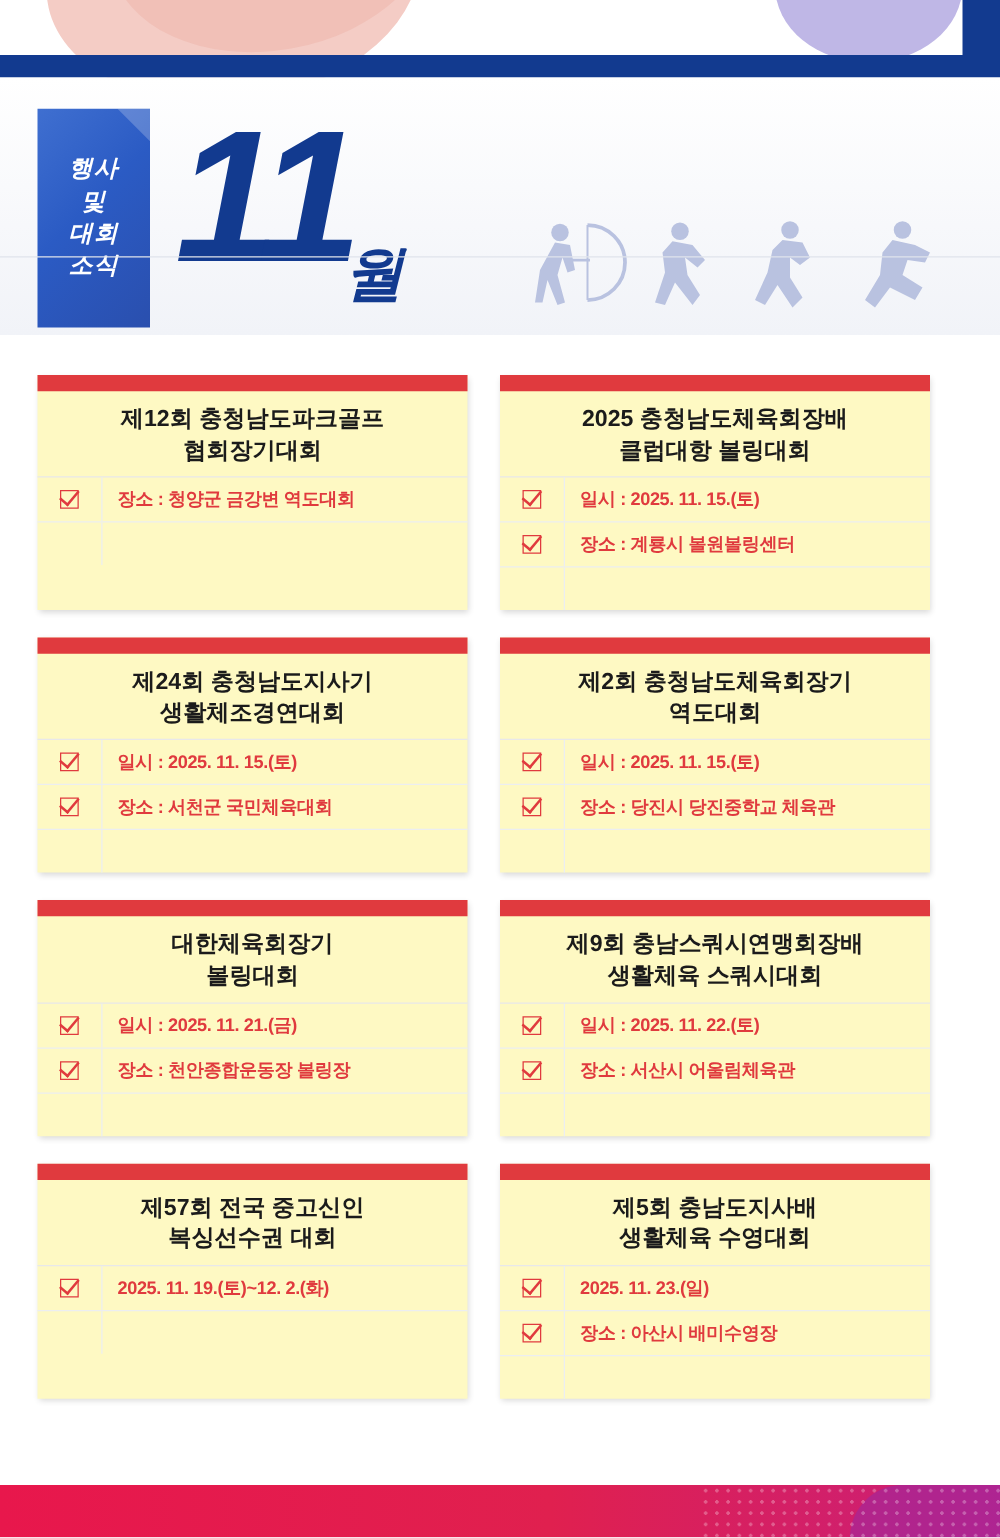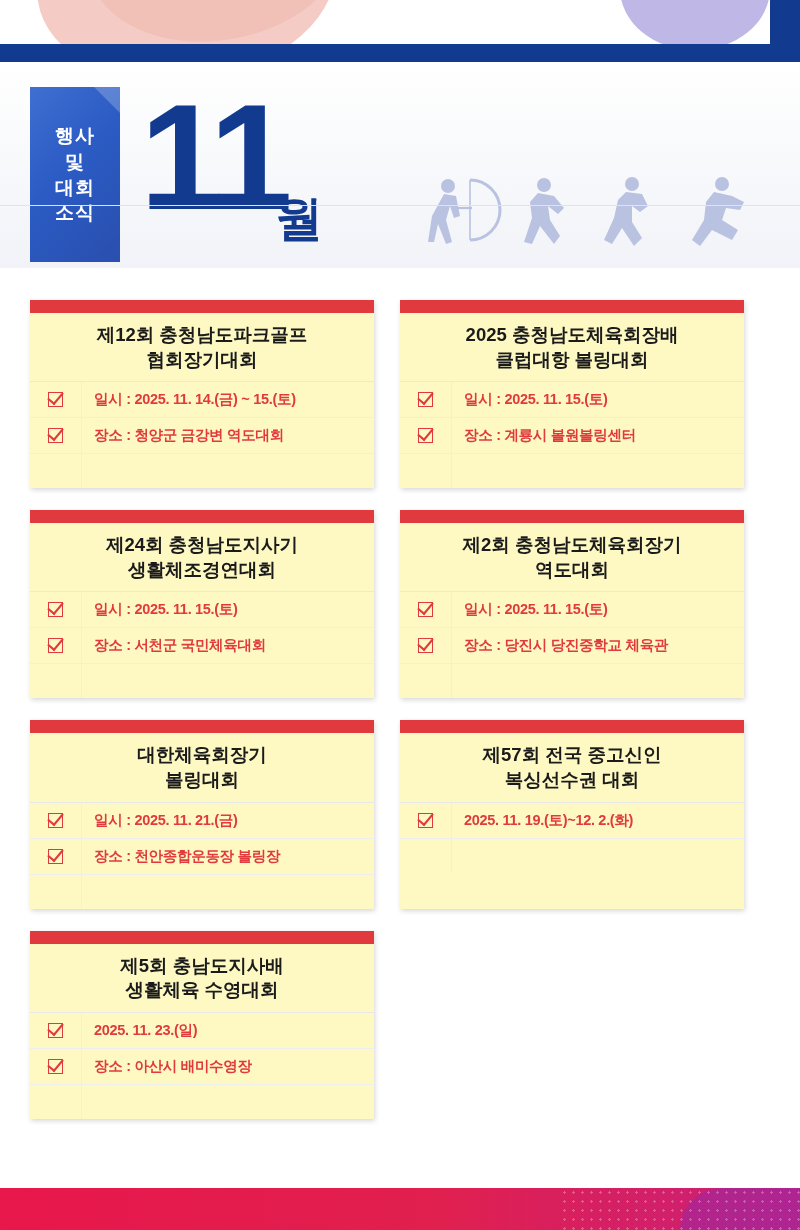--- a/index.html
+++ b/index.html
@@ -78,20 +78,21 @@
     background: #123a8f;
   }
 
   
   .header {
     position: absolute;
     top: 62px; left: 0;
     width: 800px;
     height: 206px;
     background: linear-gradient(180deg, #ffffff 0%, #f1f3f8 100%);
+    font-style: italic;
   }
   .header-rule {
     position: absolute;
     left: 0; top: 205px;
     width: 800px;
     height: 1px;
     background: #dfe3ec;
   }
 
   .badge {
@@ -308,26 +309,20 @@
 
   <div class="grid">
 
     <div class="card">
       <div class="card-top"></div>
       <div class="card-title">제12회 충청남도파크골프<br>협회장기대회</div>
       <div class="card-row">
         <div class="check-cell">
             <span class="check"></span>
           </div>
-        <div class="row-text">일시 : 2025. 11. 14.(금) ~ 15.(토)</div>
-      </div>
-      <div class="card-row">
-        <div class="check-cell">
-            <span class="check"></span>
-          </div>
         <div class="row-text">장소 : 청양군 금강변 역도대회</div>
       </div>
       <div class="card-foot">
           <div class="foot-left"></div>
         </div>
     </div>
 
     <div class="card">
       <div class="card-top"></div>
       <div class="card-title">2025 충청남도체육회장배<br>클럽대항 볼링대회</div>
@@ -401,20 +396,39 @@
         <div class="check-cell">
             <span class="check"></span>
           </div>
         <div class="row-text">장소 : 천안종합운동장 볼링장</div>
       </div>
       <div class="card-foot">
           <div class="foot-left"></div>
         </div>
     </div>
 
+    <div class="card">
+      <div class="card-top"></div>
+      <div class="card-title">제9회 충남스쿼시연맹회장배<br>생활체육 스쿼시대회</div>
+      <div class="card-row">
+        <div class="check-cell">
+            <span class="check"></span>
+          </div>
+        <div class="row-text">일시 : 2025. 11. 22.(토)</div>
+      </div>
+      <div class="card-row">
+        <div class="check-cell">
+            <span class="check"></span>
+          </div>
+        <div class="row-text">장소 : 서산시 어울림체육관</div>
+      </div>
+      <div class="card-foot">
+          <div class="foot-left"></div>
+        </div>
+    </div>
 
     <div class="card">
       <div class="card-top"></div>
       <div class="card-title">제57회 전국 중고신인<br>복싱선수권 대회</div>
       <div class="card-row">
         <div class="check-cell">
             <span class="check"></span>
           </div>
         <div class="row-text">2025. 11. 19.(토)~12. 2.(화)</div>
       </div>

